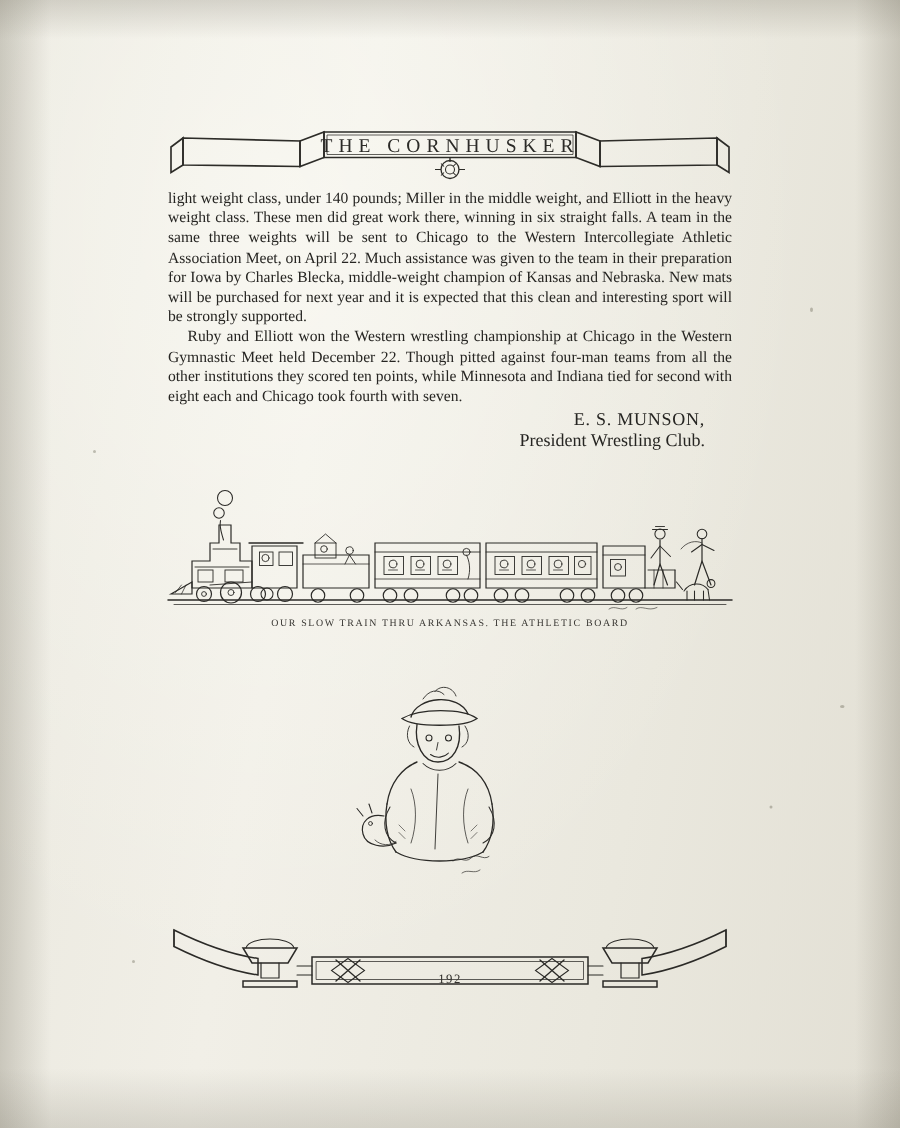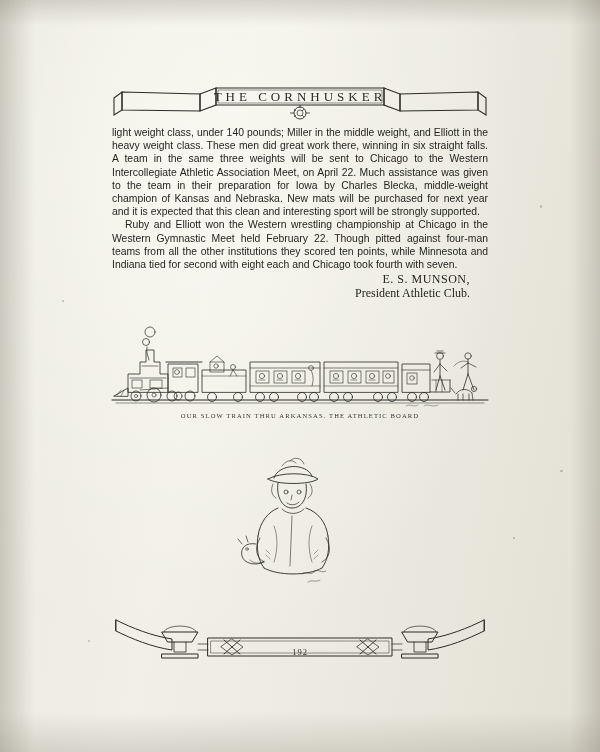--- a/index.html
+++ b/index.html
@@ -72,21 +72,21 @@
     text-align: center;
     font-family: "Liberation Serif", serif;
     font-size: 13px;
     letter-spacing: 4px;
     color: #2b2a27;
   }
 
   
   .bodytext {
     margin-top: 6px;
-    font-family: Liberation Sans, sans-serif;
+    font-family: Liberation Serif, serif;
     font-size: 10.4px;
     line-height: 13.2px;
     text-align: justify;
     color: #262522;
     -webkit-font-smoothing: none;
   }
   .bodytext p {
     margin: 0;
     text-indent: 0;
   }
@@ -212,26 +212,26 @@
         <circle cx="188" cy="33" r="3" stroke-width="0.7"></circle>
         <path d="M178 33 L182 33 M194 33 L198 33" stroke-width="0.8"></path>
         <path d="M182 29 L184 31 M192 29 L190 31" stroke-width="0.7"></path>
         <path d="M182 37 L184 35 M192 37 L190 35" stroke-width="0.7"></path>
       </svg>
       <div class="banner-title">THE CORNHUSKER</div>
     </div>
 
     <div class="bodytext">
       <p>light weight class, under 140 pounds; Miller in the middle weight, and Elliott in the heavy weight class.  These men did great work there, winning in six straight falls.  A team in the same three weights will be sent to Chicago to the Western Intercollegiate Athletic Association Meet, on April 22.  Much assistance was given to the team in their preparation for Iowa by Charles Blecka, middle-weight champion of Kansas and Nebraska.  New mats will be purchased for next year and it is expected that this clean and interesting sport will be strongly supported.</p>
-      <p class="indent">Ruby and Elliott won the Western wrestling championship at Chicago in the Western Gymnastic Meet held February 22. Though pitted against four-man teams from all the other institutions they scored ten points, while Minnesota and Indiana tied for second with eight each and Chicago took fourth with seven.</p>
+      <p class="indent">Ruby and Elliott won the Western wrestling championship at Chicago in the Western Gymnastic Meet held December 22. Though pitted against four-man teams from all the other institutions they scored ten points, while Minnesota and Indiana tied for second with eight each and Chicago took fourth with seven.</p>
     </div>
 
     <div class="signature">
       <div class="sig-name smallcaps">E. S. MUNSON,</div>
-      <div>President Athletic Club.</div>
+      <div>President Wrestling Club.</div>
     </div>
 
   </div>
 
   <div class="fig-train">
     <svg width="388" height="96" viewBox="0 0 388 96" fill="none" stroke="#2b2a27" stroke-width="0.8" stroke-linecap="round">
 
       <path d="M6 82 L382 82" stroke-width="1"></path>
       <path d="M10 85 L378 85" stroke-width="0.5"></path>
 

